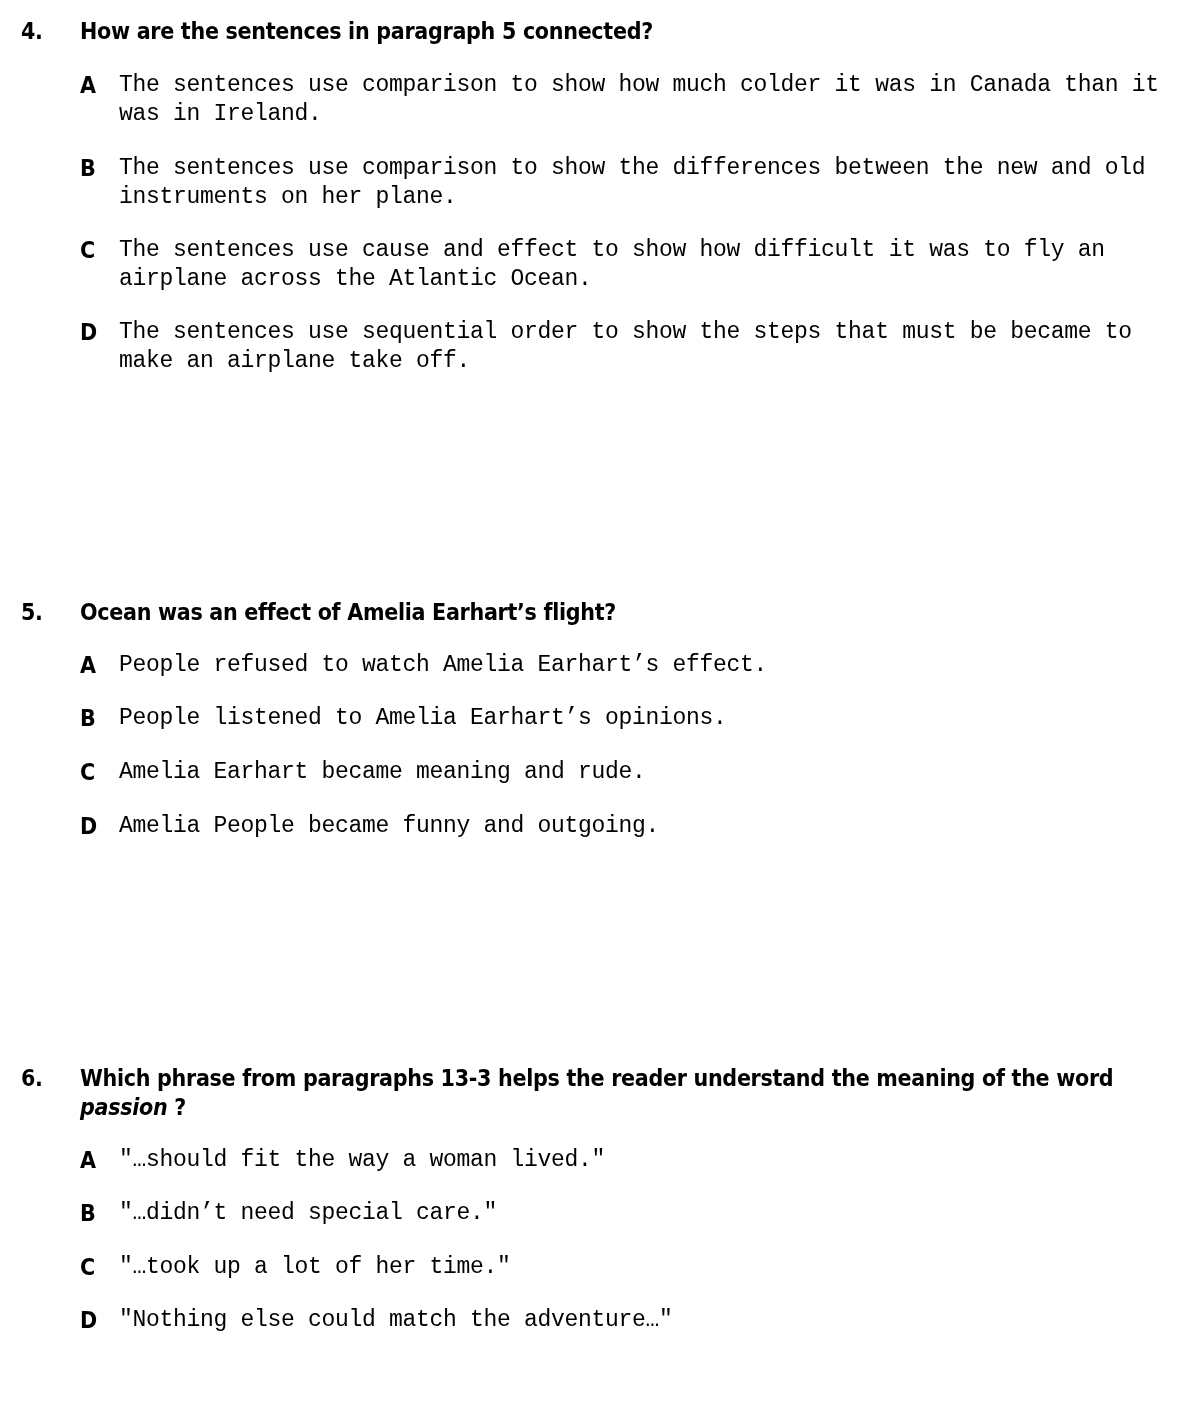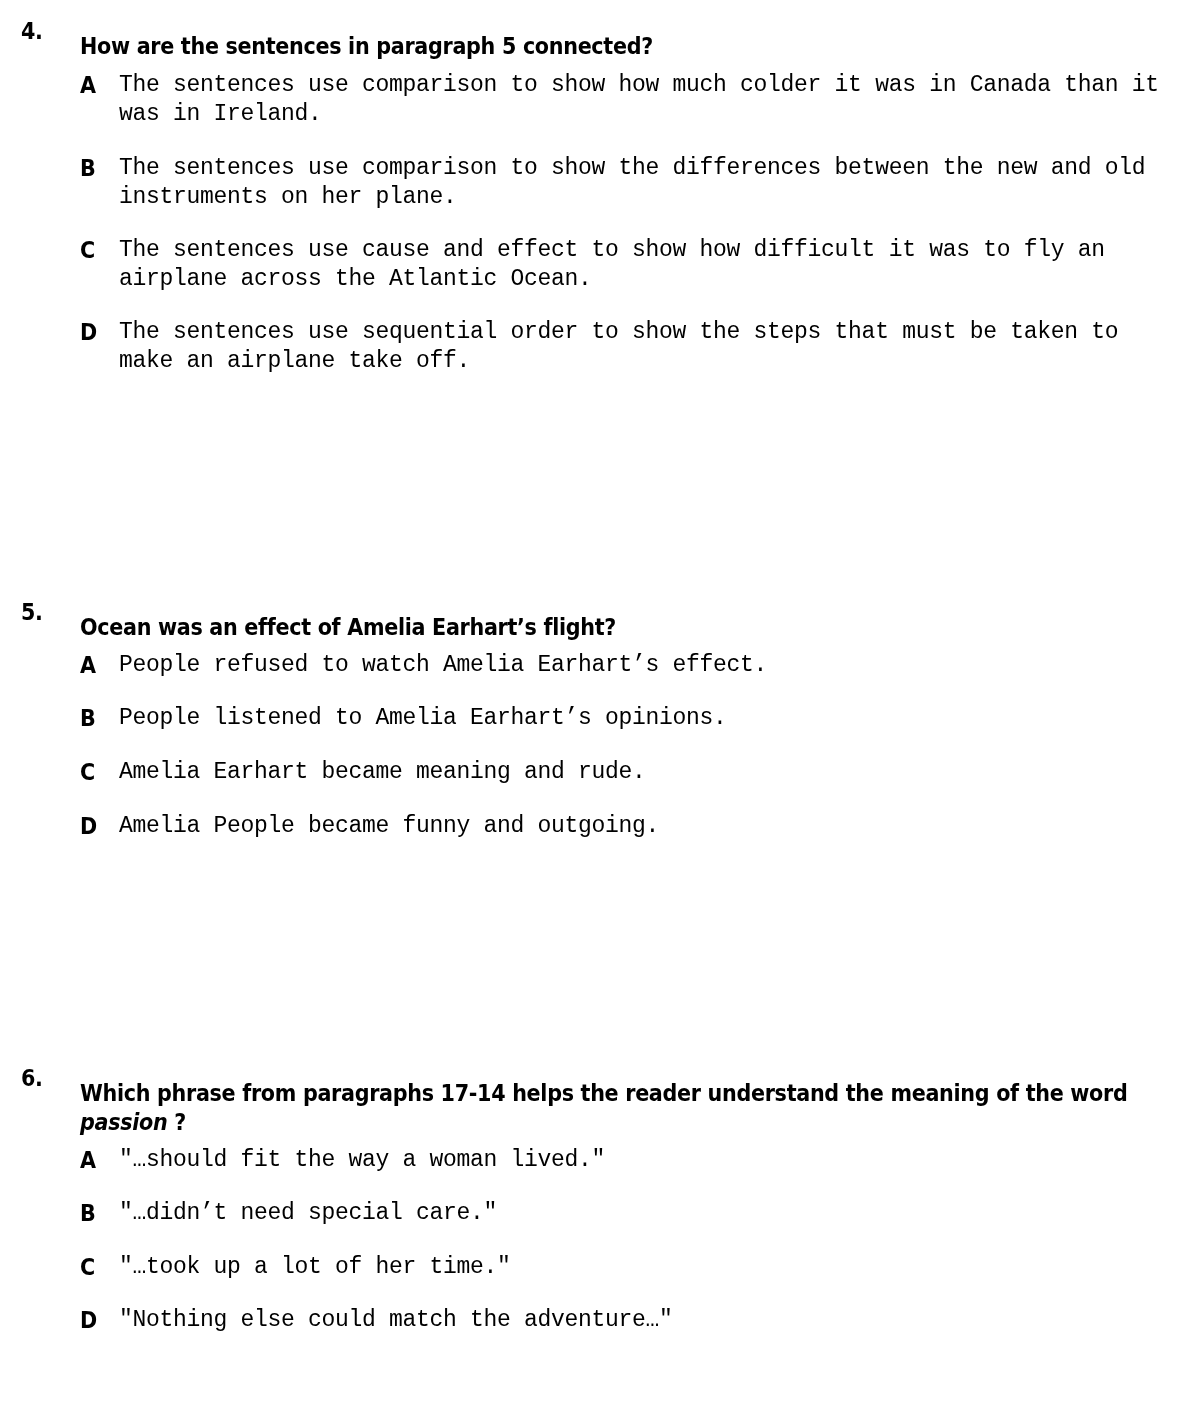--- a/index.html
+++ b/index.html
@@ -30,21 +30,20 @@
   .q-num {
     position: absolute;
     left: 21px;
     top: 0;
   }
   .q-text {
     position: absolute;
     left: 80px;
     top: 0;
     width: 1080px;
-    margin-top: 15px;
   }
   .q-text em {
   }
   .option {
     position: absolute;
     left: 0;
     width: 1196px;
     font-size: 23px;
     line-height: 29px;
     letter-spacing: -0.3px;
@@ -79,21 +78,21 @@
 <div class="option" style="top:154px;">
   <span class="opt-letter">B</span>
   <span class="opt-text">The sentences use comparison to show the differences between the new and old instruments on her plane.</span>
 </div>
 <div class="option" style="top:236px;">
   <span class="opt-letter">C</span>
   <span class="opt-text">The sentences use cause and effect to show how difficult it was to fly an airplane across the Atlantic Ocean.</span>
 </div>
 <div class="option" style="top:318px;">
   <span class="opt-letter">D</span>
-  <span class="opt-text">The sentences use sequential order to show the steps that must be taken to make an airplane take off.</span>
+  <span class="opt-text">The sentences use sequential order to show the steps that must be became to make an airplane take off.</span>
 </div>
 
 <div class="question" style="top:598px;">
   <div class="q-head">
     <span class="q-num">5.</span>
     <span class="q-text">Ocean was an effect of Amelia Earhart’s flight?</span>
   </div>
 </div>
 <div class="option" style="top:651px;">
   <span class="opt-letter">A</span>
@@ -108,21 +107,21 @@
   <span class="opt-text">Amelia Earhart became meaning and rude.</span>
 </div>
 <div class="option" style="top:812px;">
   <span class="opt-letter">D</span>
   <span class="opt-text">Amelia People became funny and outgoing.</span>
 </div>
 
 <div class="question" style="top:1064px;">
   <div class="q-head">
     <span class="q-num">6.</span>
-    <span class="q-text"><span>Which phrase from paragraphs 17-14 helps the reader understand the meaning of the word </span><em>passion</em><span> ?</span></span>
+    <span class="q-text"><span>Which phrase from paragraphs 13-3 helps the reader understand the meaning of the word </span><em>passion</em><span> ?</span></span>
   </div>
 </div>
 <div class="option" style="top:1146px;">
   <span class="opt-letter">A</span>
   <span class="opt-text">"…should fit the way a woman lived.″</span>
 </div>
 <div class="option" style="top:1199px;">
   <span class="opt-letter">B</span>
   <span class="opt-text">"…didn’t need special care.″</span>
 </div>

